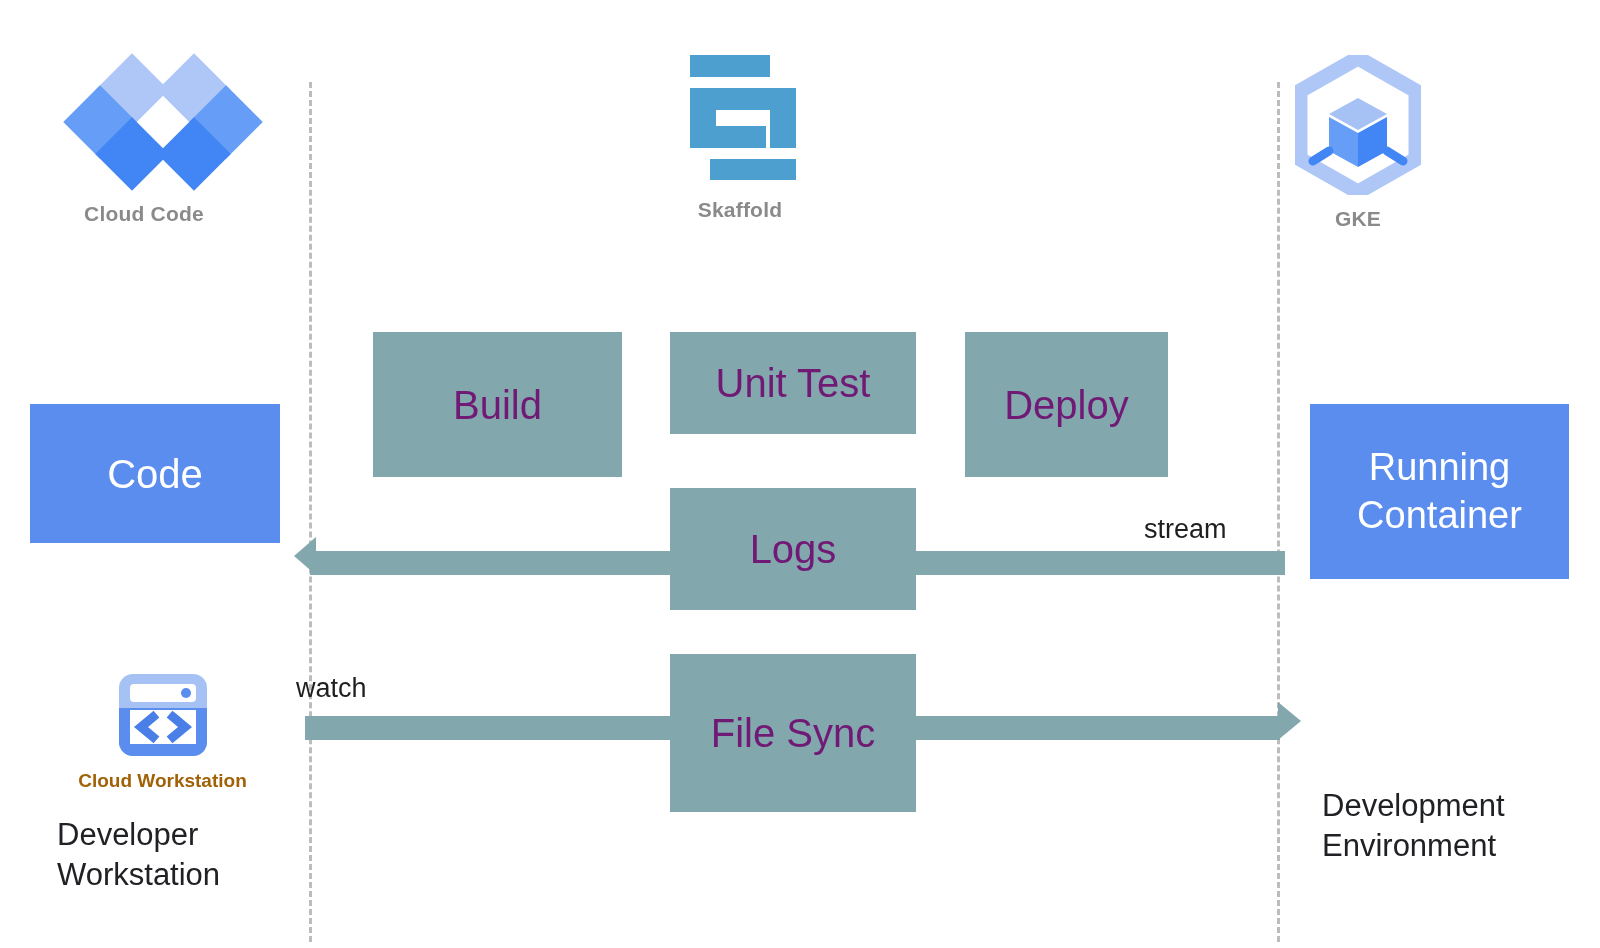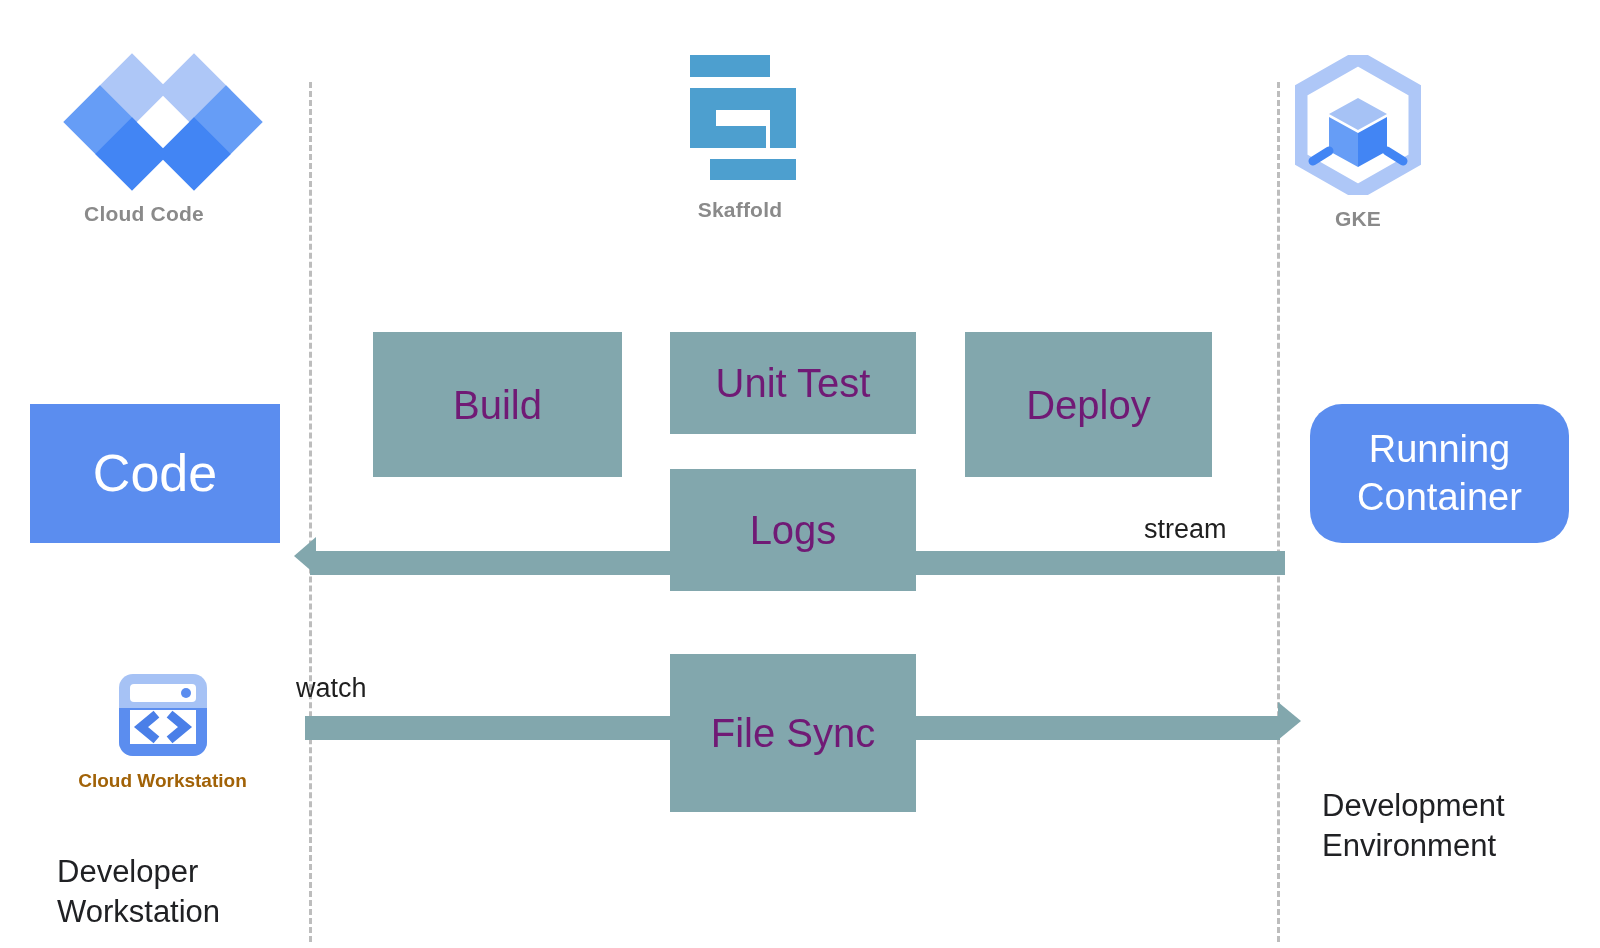--- a/index.html
+++ b/index.html
@@ -72,44 +72,43 @@
     justify-content: center;
     color: #701a75;
     font-size: 40px;
     font-weight: 300;
     line-height: 1.1;
     text-align: center;
     z-index: 3;
   }
   #box-build     { left: 373px;  top: 332px; width: 249px; height: 145px; }
   #box-unit-test { left: 670px;  top: 332px; width: 246px; height: 102px; }
-  #box-deploy    { left: 965px;  top: 332px; width: 247px; height: 145px; }
-  #box-logs      { left: 670px;  top: 469px; width: 246px; height: 122px; }
+  #box-deploy    { left: 965px;  top: 332px; width: 203px; height: 145px; }
+  #box-logs      { left: 670px;  top: 488px; width: 246px; height: 122px; }
   #box-file-sync { left: 670px;  top: 654px; width: 246px; height: 158px; }
 
   
   .endpoint-box {
     position: absolute;
     background: #5b8def;
     display: flex;
     align-items: center;
     justify-content: center;
     color: #ffffff;
-    font-size: 52px;
+    font-size: 40px;
     font-weight: 300;
     line-height: 1.25;
     text-align: center;
   }
   #box-code {
     left: 30px; top: 404px; width: 250px; height: 139px;
   }
   #box-running-container {
-    left: 1310px; top: 404px; width: 259px; height: 139px;
+    left: 1310px; top: 404px; width: 259px; height: 175px;
     font-size: 38px;
-    border-radius: 32px;
   }
 
   
   .flow-arrow {
     position: absolute;
     height: 24px;
     background: #82a7ad;
     z-index: 1;
   }
   #arrow-logs     { left: 310px; top: 551px; width: 975px; }
@@ -146,21 +145,21 @@
   #label-stream             { left: 1144px; top: 514px; }
 
   
   .zone-caption {
     position: absolute;
     font-size: 31px;
     color: #202124;
     line-height: 1.28;
     white-space: pre-line;
   }
-  #caption-developer-workstation { left: 57px;  top: 815px; margin-top: 37px; }
+  #caption-developer-workstation { left: 57px;  top: 815px; }
   #caption-development-environment { left: 1322px; top: 786px; }
 
   
   #logo-cloud-workstation { left: 60px; top: 668px; width: 205px; }
   .cw-wrap { position: relative; width: 96px; height: 94px; margin: 0 auto 8px; }
   .cw-caption { font-size: 19px; font-weight: bold; color: #a16207; white-space: nowrap; }
 </style>
 </head>
 <body>
 

